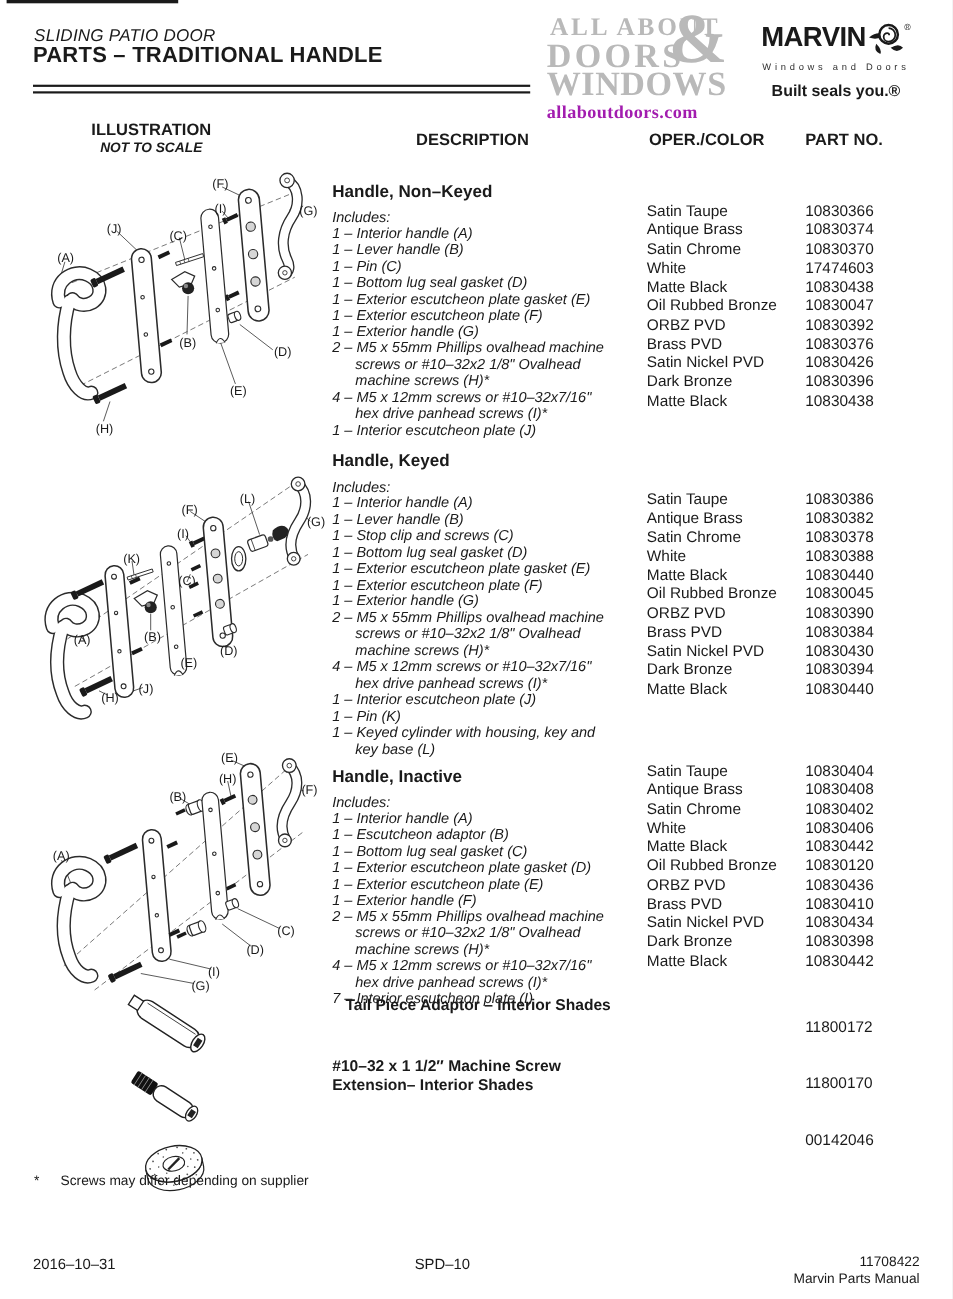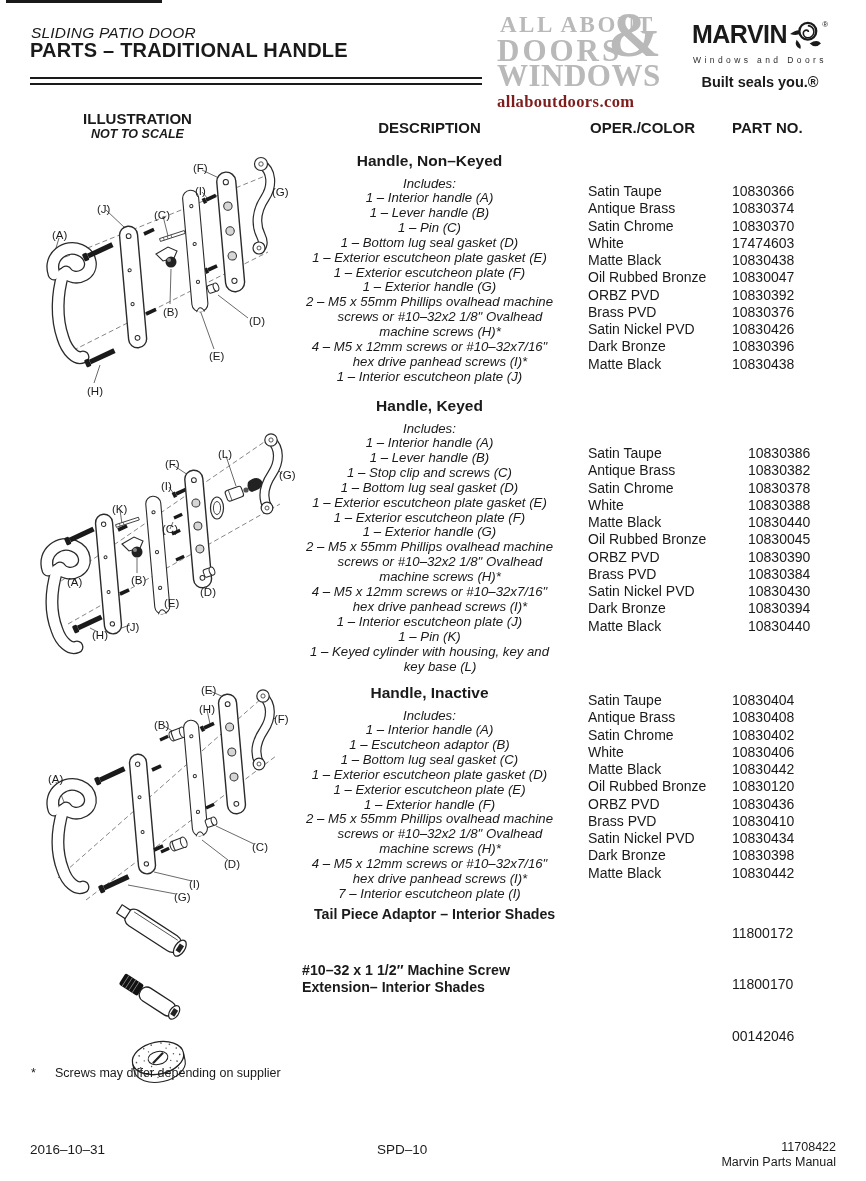--- a/index.html
+++ b/index.html
@@ -12,42 +12,42 @@
   .eyebrow{left:31px;top:24px;font-style:italic;font-size:15.5px;letter-spacing:.2px;}
   .main-title{left:30px;top:39px;font-weight:bold;font-size:20px;letter-spacing:.2px;}
   .rule2{left:30px;top:77px;width:452px;height:3.6px;border-top:2.6px solid #1a1a1a;border-bottom:2.6px solid #1a1a1a;}
 
   
   .aadw{left:497px;top:12px;width:168px;color:#b9b9b9;font-family:"Liberation Serif",serif;font-weight:bold;}
   .aadw-l1{font-size:23px;letter-spacing:2.5px;padding-left:3px;}
   .aadw-amp{position:absolute;left:111px;top:-9px;font-size:64px;line-height:64px;}
   .aadw-l2{font-size:31px;letter-spacing:3px;line-height:25px;}
   .aadw-l3{font-size:31px;letter-spacing:.5px;line-height:26px;}
-  .aadw-site{font-size:16.5px;letter-spacing:.4px;margin-top:3px;color:#7f1d1d;}
+  .aadw-site{font-size:16.5px;letter-spacing:.4px;margin-top:3px;color:#a21caf;}
 
   
   .marvin{left:684px;top:20px;width:152px;text-align:center;}
   .marvin-row{white-space:nowrap;}
   .marvin-name{font-size:25px;font-weight:bold;letter-spacing:-.5px;display:inline-block;vertical-align:top;}
   .marvin-rose{display:inline-block;vertical-align:top;margin-left:1px;}
   .marvin-reg{font-size:8px;vertical-align:top;}
   .marvin-tag{font-size:8.5px;letter-spacing:3.4px;margin-top:1px;color:#2e2e2e;}
   .marvin-slogan{font-size:14.5px;font-weight:bold;margin-top:9px;}
 
   
   .col-head{font-weight:bold;font-size:15px;}
   .ill-head{left:60px;top:110px;width:155px;text-align:center;}
   .ill-note{left:60px;top:127px;width:155px;text-align:center;font-weight:bold;font-style:italic;font-size:12.5px;}
   .desc-head{left:302px;top:119px;width:255px;text-align:center;}
   .color-head{left:590px;top:119px;}
   .part-head{left:732px;top:119px;}
 
   
   .section{left:0;width:866px;}
-  .desc{position:absolute;left:302px;top:0;width:255px;text-align:center;}
+  .desc{position:absolute;left:302px;top:14px;width:255px;}
   .sec-title{font-weight:bold;font-size:15.5px;line-height:18px;}
   .inc-label{font-style:italic;font-size:13.2px;line-height:15px;margin-top:6px;}
   .inc-line{font-style:italic;font-size:13.2px;line-height:14.9px;padding-left:21px;text-indent:-21px;}
   .colors{position:absolute;left:588px;width:142px;}
   .parts{position:absolute;left:732px;width:110px;}
   .crow{font-size:14px;line-height:17.25px;}
 
   
   .ill{position:absolute;}
   .callout{position:absolute;font-size:11.5px;color:#1a1a1a;}
@@ -538,21 +538,21 @@
         <div class="crow">Satin Chrome</div>
         <div class="crow">White</div>
         <div class="crow">Matte Black</div>
         <div class="crow">Oil Rubbed Bronze</div>
         <div class="crow">ORBZ PVD</div>
         <div class="crow">Brass PVD</div>
         <div class="crow">Satin Nickel PVD</div>
         <div class="crow">Dark Bronze</div>
         <div class="crow">Matte Black</div>
       </div>
-    <div class="parts" style="top:48px;margin-left:16px;">
+    <div class="parts" style="top:48px;">
 
     <div class="crow">10830386</div>
         <div class="crow">10830382</div>
         <div class="crow">10830378</div>
         <div class="crow">10830388</div>
         <div class="crow">10830440</div>
         <div class="crow">10830045</div>
         <div class="crow">10830390</div>
         <div class="crow">10830384</div>
         <div class="crow">10830430</div>

